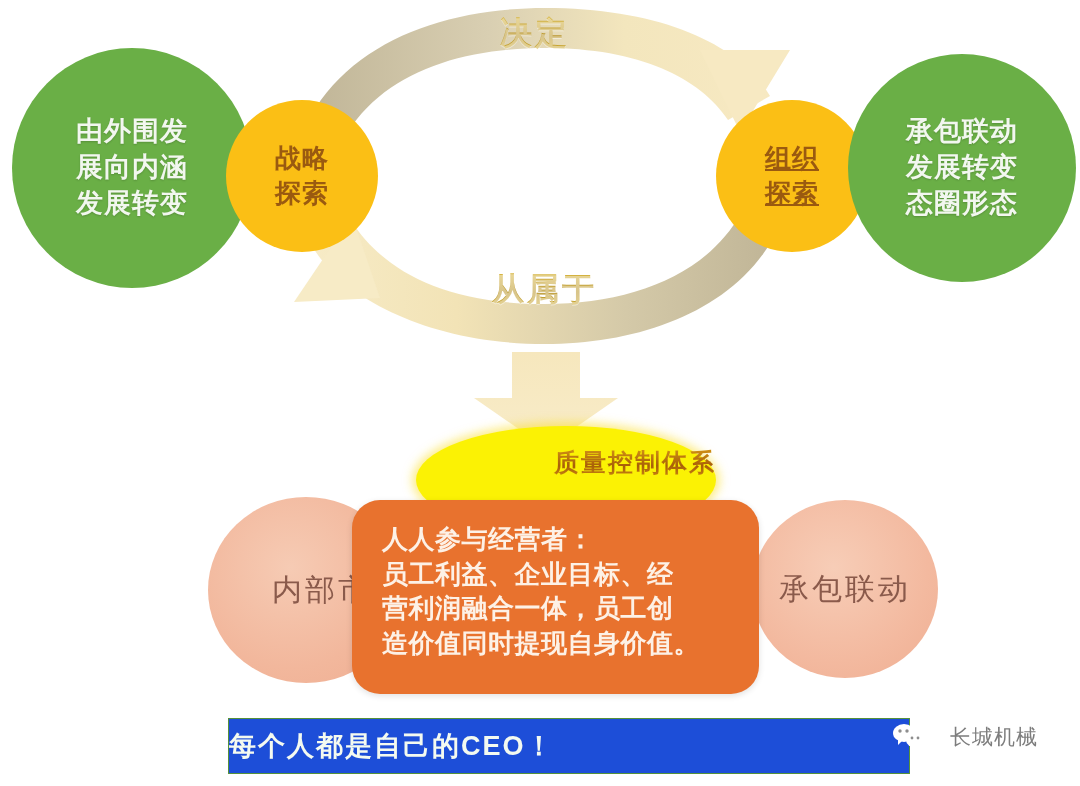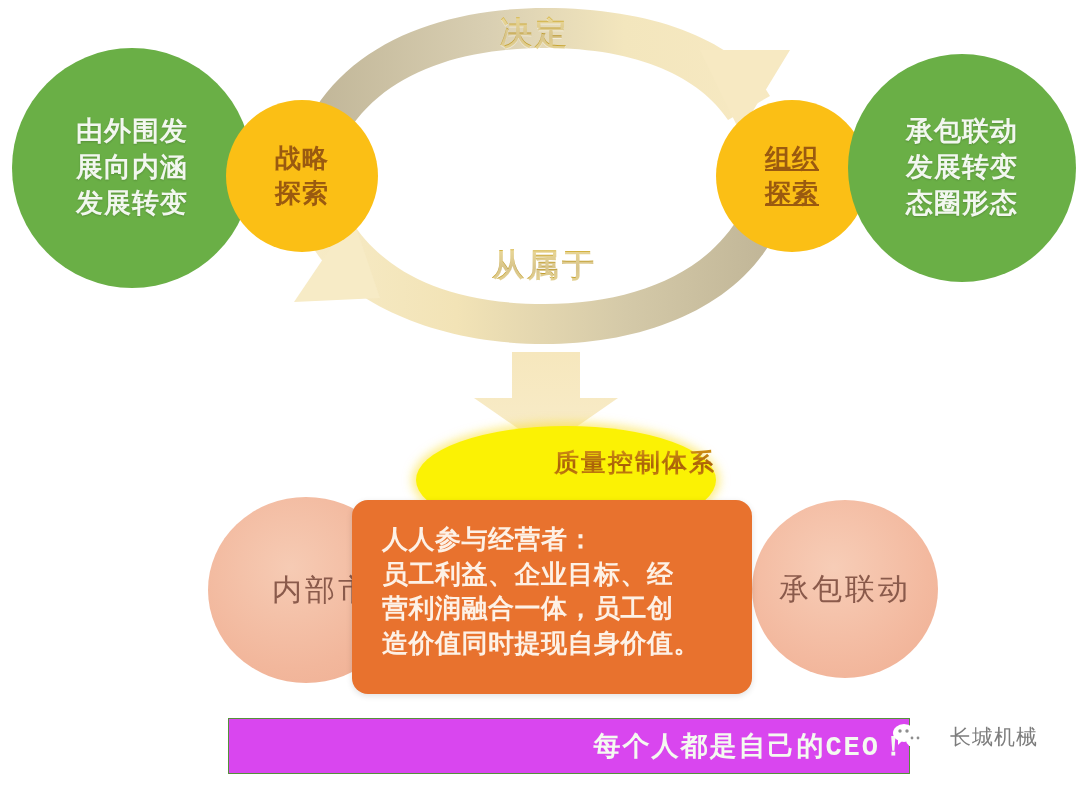--- a/index.html
+++ b/index.html
@@ -67,21 +67,21 @@
     letter-spacing: 3px;
     color: #c8a427;
     background: linear-gradient(180deg,#e0c04a 0%,#b8942a 55%,#d8b83e 100%);
     -webkit-background-clip: text;
     background-clip: text;
     -webkit-text-fill-color: transparent;
     text-shadow: 0 1px 0 rgba(255,255,255,0.45);
     white-space: nowrap;
   }
   #label-decide  { left: 500px; top: 12px; }
-  #label-belong  { left: 492px; top: 244px; }
+  #label-belong  { left: 492px; top: 268px; }
 
   
   #pink-left {
     position: absolute;
     left: 208px; top: 497px;
     width: 196px; height: 186px;
     border-radius: 50%;
     background: radial-gradient(circle at 42% 38%, #f6cbb4 0%, #f2b79c 62%, #efae92 100%);
     display: flex; align-items: center; justify-content: flex-end;
   }
@@ -121,23 +121,24 @@
     background: linear-gradient(180deg,#d89a17 0%,#a85f08 60%,#cf8b12 100%);
     -webkit-background-clip: text;
     background-clip: text;
     -webkit-text-fill-color: transparent;
   }
 
   #orange-box {
     position: absolute;
     left: 352px; top: 500px;
     width: 400px; height: 194px;
-    border-radius: 16px;
+    border-radius: 28px;
     background: #e8722e;
     box-shadow: 0 2px 6px rgba(0,0,0,0.12);
+    padding-left: 7px;
   }
   #orange-box-text {
     position: absolute;
     left: 30px; top: 22px;
     right: 14px;
     color: #fdf1e6;
     font-weight: bold;
     font-size: 26px;
     line-height: 1.33;
     letter-spacing: 0.5px;
@@ -149,26 +150,25 @@
     position: absolute;
     left: 468px; top: 352px;
     width: 156px; height: 96px;
   }
 
   
   #green-banner {
     position: absolute;
     left: 228px; top: 718px;
     width: 680px; height: 54px;
-    background: #d946ef;
+    background: #1d4ed8;
     border: 1px solid #55913a;
     display: flex;
     align-items: center;
-    justify-content: flex-end;
-    font-family: Liberation Mono, monospace;
+    justify-content: flex-start;
   }
   #green-banner-label {
     color: #f4faf0;
     font-weight: bold;
     font-size: 27px;
     letter-spacing: 2px;
     white-space: nowrap;
   }
 
   

